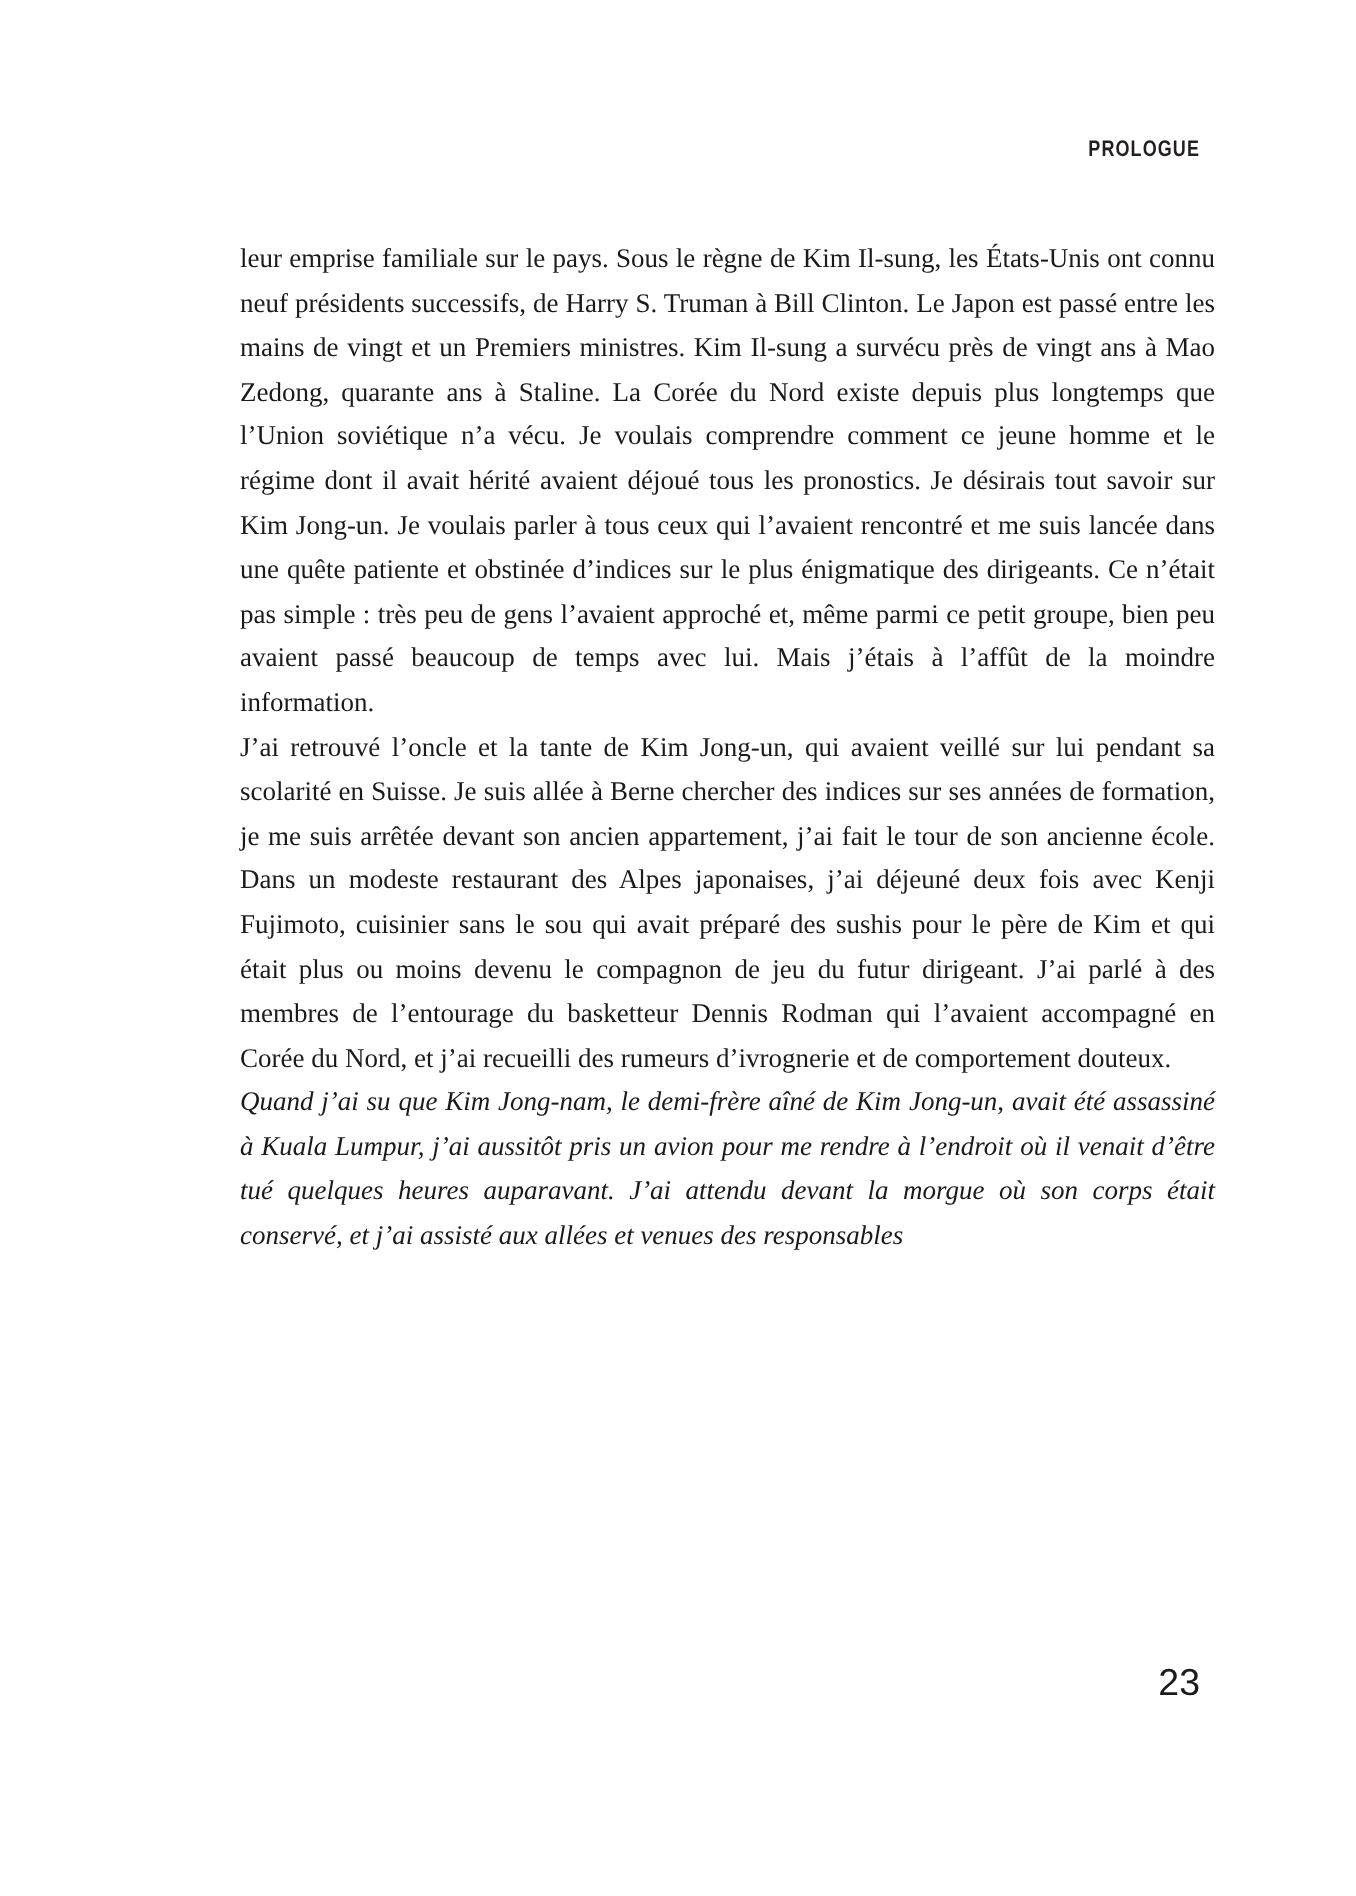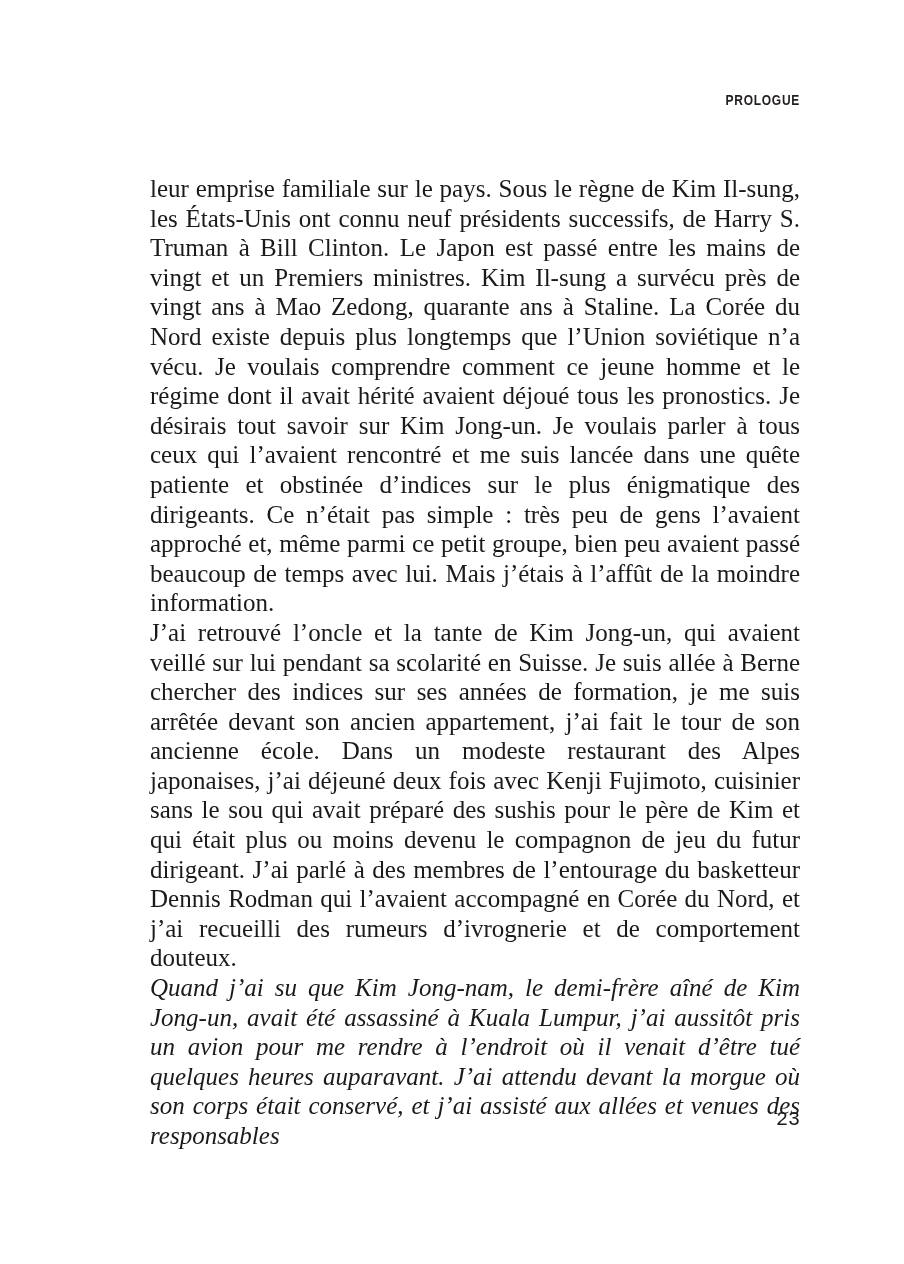--- a/index.html
+++ b/index.html
@@ -34,31 +34,30 @@
     color: #231f20;
     transform: scaleX(0.80);
     transform-origin: right center;
     white-space: nowrap;
   }
 
   
   .textblock {
     position: absolute;
     top: 158px;
-    left: 150px;
+    left: 160px;
     width: 650px;
     font-family: "Liberation Serif", "DejaVu Serif", serif;
-    font-size: 25px;
+    font-size: 18px;
     line-height: 29.6px;
     color: #1a1a1a;
     text-align: justify;
     text-justify: inter-word;
     -webkit-hyphens: manual;
     hyphens: manual;
-    margin-top: 16px;
   }
 
   .textblock p {
     margin: 0;
     padding: 0;
     text-indent: 0;
     text-align: justify;
   }
 
   
@@ -67,22 +66,22 @@
     font-style: italic;
   }
 
   
   .folio {
     position: absolute;
     top: 1110px;
     left: 150px;
     width: 650px;
     text-align: right;
-    font-family: Liberation Mono, monospace;
-    font-size: 20px;
+    font-family: Liberation Sans, sans-serif;
+    font-size: 25px;
     line-height: 1;
     color: #1a1a1a;
   }
 </style>
 </head>
 <body>
 
 <div class="page">
 
   <div class="running-head">PROLOGUE</div>

